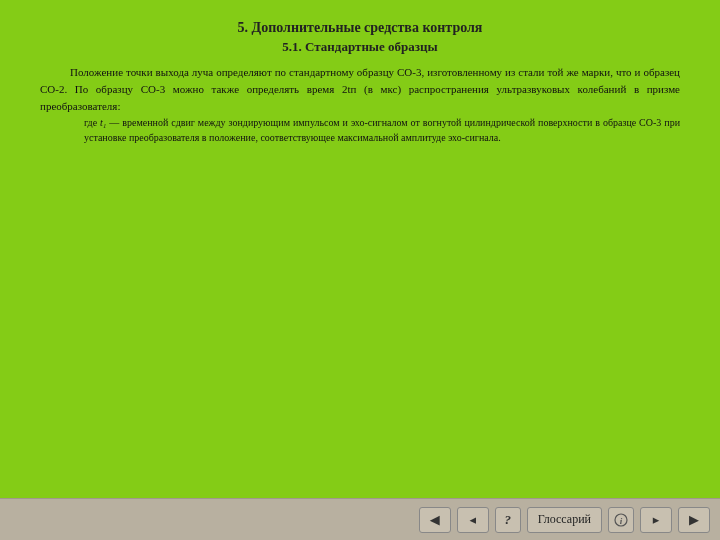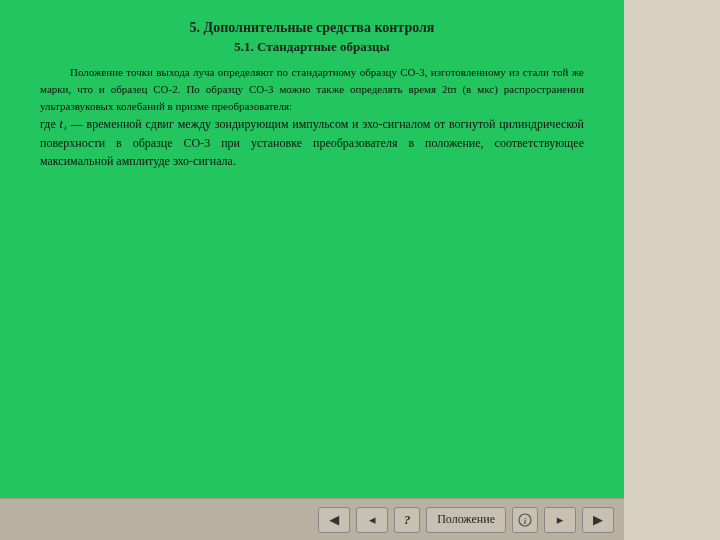--- a/index.html
+++ b/index.html
@@ -5,23 +5,23 @@
     * { margin: 0; padding: 0; box-sizing: border-box; }
     body {
       width: 720px;
       height: 540px;
       background: #d8d0c0;
       font-family: "Times New Roman", Times, serif;
       overflow: hidden;
       position: relative;
     }
     .page {
-      width: 624px;
+      width: 720px;
       height: 540px;
-      background: #22c55e;
+      background: #84cc16;
       position: relative;
       display: flex;
       flex-direction: column;
     }
     .content-area {
       flex: 1;
       padding: 18px 40px 10px 40px;
       display: flex;
       flex-direction: column;
       gap: 0;
@@ -65,25 +65,26 @@
       justify-content: center;
       margin: 10px 0 8px 0;
     }
     .formula {
       font-size: 13px;
       font-style: italic;
       color: #111;
       font-family: "Times New Roman", Times, serif;
     }
     .text-body2 {
-      font-size: 12px;
+      font-size: 10px;
       color: #111;
       line-height: 1.55;
       text-align: justify;
       text-indent: 0;
+      margin-left: 44px;
     }
     .t1-ref {
       font-style: italic;
     }
     .bottom-bar {
       height: 42px;
       background: #b8b0a0;
       display: flex;
       align-items: center;
       justify-content: flex-end;
@@ -152,21 +153,21 @@
     <div class="text-body2">
       <span> где </span><span class="t1-ref">t₁</span><span> — временной сдвиг между зондирующим импульсом и эхо-сигналом от вогнутой цилиндрической поверхности в образце СО-3 при установке преобразователя в положение, соответствующее максимальной амплитуде эхо-сигнала.</span>
     </div>
 
   </div>
 
   <div class="bottom-bar">
     <div class="nav-btn">◀</div>
     <div class="nav-btn">◂</div>
     <div class="info-btn">?</div>
-    <div class="glossary-btn">Положение</div>
+    <div class="glossary-btn">Глоссарий</div>
     <div class="info-btn">
       <svg width="14" height="14" viewBox="0 0 14 14">
         <circle cx="7" cy="7" r="6" fill="none" stroke="#555" stroke-width="1.2"></circle>
         <text x="7" y="11" text-anchor="middle" font-size="9" fill="#555" font-style="italic" font-family="Times New Roman">i</text>
       </svg>
     </div>
     <div class="nav-btn">▸</div>
     <div class="nav-btn">▶</div>
   </div>
 </div>

